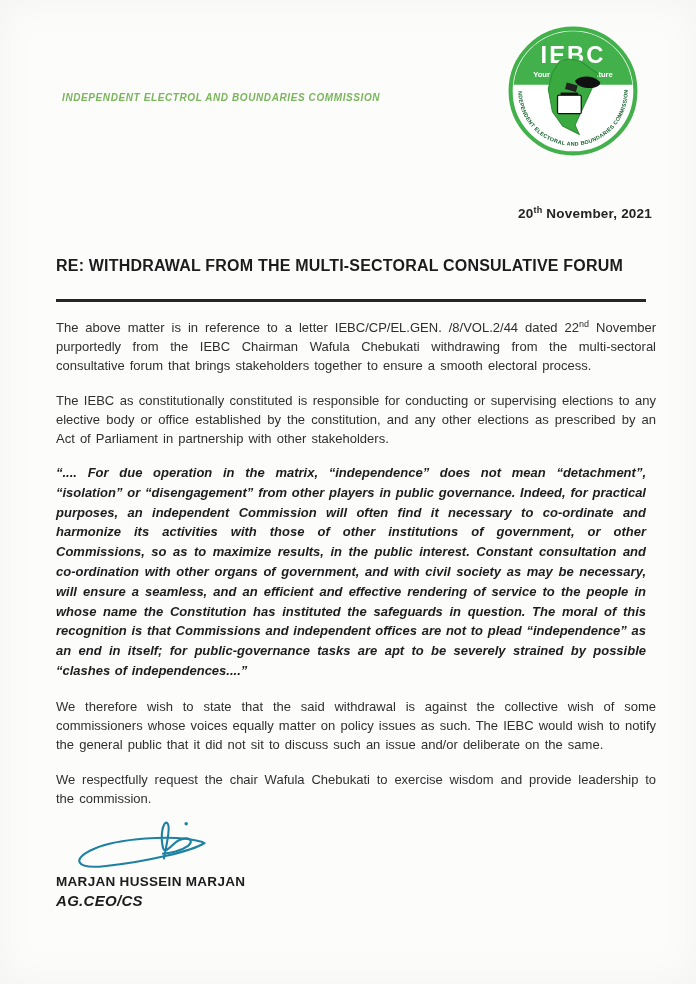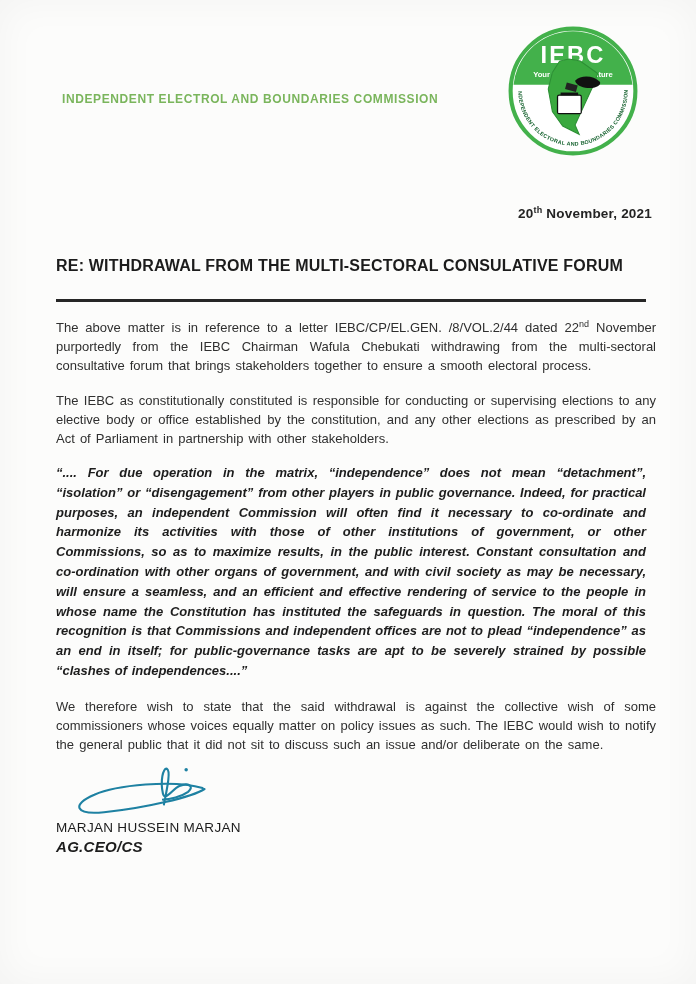--- a/index.html
+++ b/index.html
@@ -6,22 +6,23 @@
   html,body { width:696px; height:984px; }
   body { background:#e9e9e7; font-family:"Liberation Sans", sans-serif; }
   .page {
     position:relative; width:696px; height:984px; overflow:hidden;
     background:#fcfcfb;
     box-shadow:inset 0 0 40px rgba(0,0,0,0.04);
   }
   .header { position:relative; height:182px; }
   .org-name {
     position:absolute; left:62px; top:92px;
-    font-size:12px; font-weight:bold; letter-spacing:0.6px;
+    font-size:10px; font-weight:bold; letter-spacing:0.6px;
     color:#7ab55c;
+    font-style:italic;
   }
   .logo { position:absolute; top:25px; left:507px; width:132px; height:132px;text-decoration:underline; }
   .date-line {
     text-align:right; padding-right:44px; margin-top:24px;
     font-size:13.5px; font-weight:bold; color:#242424; letter-spacing:0.2px;
   }
   .sup { font-size:9px; vertical-align:super; line-height:0; }
   .subject {
     margin:36px 50px 0 56px;
     font-size:16px; font-weight:bold; color:#1c1c1c; letter-spacing:0.2px;
@@ -35,21 +36,21 @@
     color:#2f2f2f; word-spacing:1.5px;
   }
   p.quote {
     margin:15px 50px 0 56px;
     font-size:13px; line-height:19.8px; text-align:justify;
     font-weight:bold; font-style:italic; color:#1d1d1d; word-spacing:1px;
   }
   .signature-wrap { margin:6px 0 0 52px; height:58px; }
   .signatory-name {
     margin:2px 50px 0 56px;
-    font-size:13.5px; font-weight:normal; color:#1c1c1c; letter-spacing:0.3px;
+    font-size:13.5px; font-weight:bold; color:#1c1c1c; letter-spacing:0.3px;
   }
   .signatory-title {
     margin:3px 50px 0 56px;
     font-size:15px; font-weight:bold; color:#1c1c1c; letter-spacing:0.3px;font-style:italic;
   }
 </style>
 </head>
 <body>
 
 <div class="page">
@@ -99,20 +100,21 @@
 
   <p class="para"><span>The above matter is in reference to a letter IEBC/CP/EL.GEN. /8/VOL.2/44 dated 22</span><span class="sup">nd</span><span> November purportedly from the IEBC Chairman Wafula Chebukati withdrawing from the multi-sectoral consultative forum that brings stakeholders together to ensure a smooth electoral process.</span></p>
 
   <p class="para">The IEBC as constitutionally constituted is responsible for conducting or supervising elections to any elective body or office established by the constitution, and any other elections as prescribed by an Act of Parliament in partnership with other stakeholders.</p>
 
 
   <p class="quote">“.... For due operation in the matrix, “independence” does not mean “detachment”, “isolation” or “disengagement” from other players in public governance.  Indeed, for practical purposes, an independent Commission will often find it necessary to co-ordinate and harmonize its activities with those of other institutions of government, or other Commissions, so as to maximize results, in the public interest. Constant consultation and co-ordination with other organs of government, and with civil society as may be necessary, will ensure a seamless, and an efficient and effective rendering of service to the people in whose name the Constitution has instituted the safeguards in question.  The moral of this recognition is that Commissions and independent offices are not to plead “independence” as an end in itself; for public-governance tasks are apt to be severely strained by possible “clashes of independences....”</p>
 
   <p class="para">We therefore wish to state that the said withdrawal is against the collective wish of some commissioners whose voices equally matter on policy issues as such. The IEBC would wish to notify the general public that it did not sit to discuss such an issue and/or deliberate on the same.</p>
 
+  <p class="para">We respectfully request the chair Wafula Chebukati to exercise wisdom and provide leadership to the commission.</p>
 
   <div class="signature-wrap">
     <svg viewBox="0 0 220 60" width="220" height="58" aria-hidden="true">
       <g stroke="#1e81a2" stroke-width="2.2" fill="none" stroke-linecap="round">
 
         <path d="M112,46 C116,26 119,11 115,9 C111,8 108,22 111,35 C113,43 121,30 128,27 C137,23 144,27 137,33 C130,38 118,41 111,41"></path>
 
         <path d="M152,29 C122,20 62,26 40,36 C16,46 20,57 50,54 C92,50 142,38 154,30"></path>
       </g>
       <circle cx="135" cy="10" r="1.8" fill="#1e81a2"></circle>

